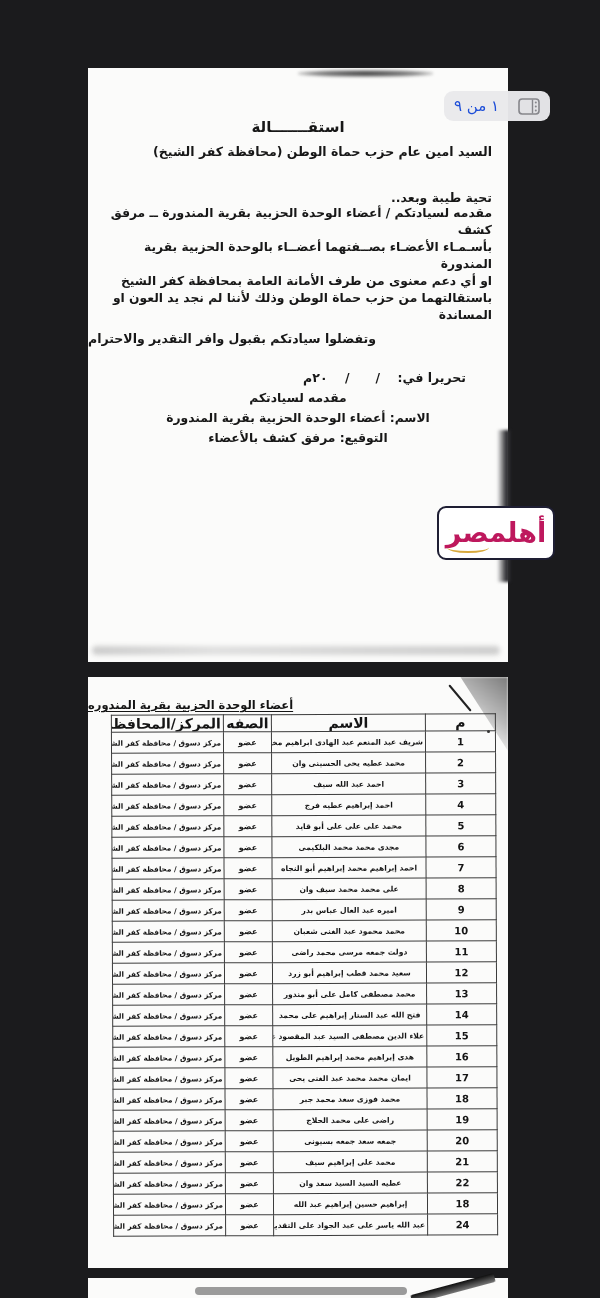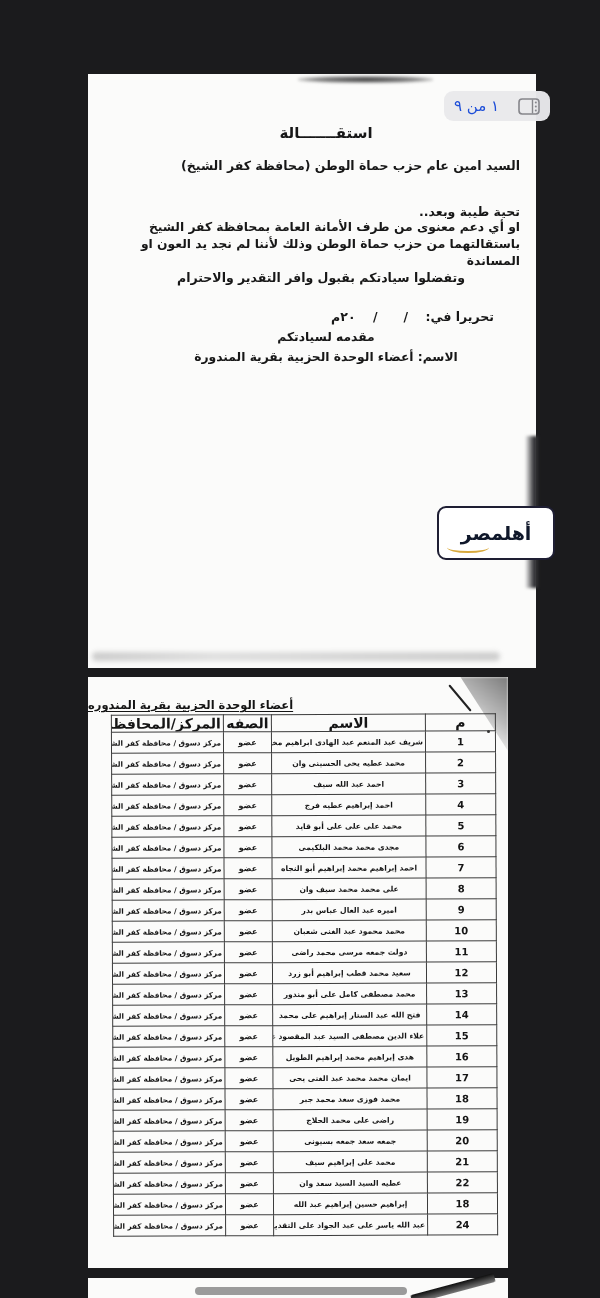--- a/index.html
+++ b/index.html
@@ -3,40 +3,40 @@
 <meta charset="utf-8">
 <style>
   html,body{margin:0;padding:0;}
   body{
     width:600px;height:1298px;position:relative;overflow:hidden;
     background:#1b1b1d;
     font-family:"DejaVu Sans","Liberation Sans",sans-serif;
   }
   
   .page{position:absolute;left:88px;width:420px;background:#fbfbfa;z-index:1;}
-  .page1{top:74px;height:594px;padding-left:28px;}
+  .page1{top:68px;height:594px;}
   .page2{top:677px;height:591px;}
   .page3{top:1278px;height:20px;}
 
   
   .badge{
     position:absolute;left:444px;top:91px;height:30px;z-index:6;
     background:rgba(233,233,235,.97);border-radius:9px;
     display:flex;align-items:center;gap:19px;padding:0 10px;
     direction:rtl;color:#1d4ed8;font-size:15px;line-height:30px;
   }
   .badge svg{display:block;}
 
   
   .letter{direction:rtl;text-align:right;color:#171717;font-weight:700;}
   .letter-title{margin-top:50px;text-align:center;font-size:15px;letter-spacing:.5px;}
-  .letter-addressee{margin-top:16px;padding:0 16px;font-size:12.5px;}
+  .letter-addressee{margin-top:8px;padding:0 16px;font-size:12.5px;}
   .letter-greeting{margin-top:31px;padding:0 16px;font-size:12.5px;}
   .letter-body{padding:0 16px 0 18px;font-size:12.3px;line-height:17px;}
-  .letter-closing{padding-right:10px;text-align:center;font-size:12.5px;}
+  .letter-closing{margin-top:7px;padding-right:10px;text-align:left;font-size:12.5px;}
   .letter-date{margin-top:24px;padding-right:42px;font-size:12.5px;white-space:pre;}
   .letter-sig{margin-top:3px;text-align:center;font-size:12.3px;line-height:20px;}
 
   
   .smudge-top{position:absolute;left:210px;top:2px;width:135px;height:7px;border-radius:4px;
     background:radial-gradient(ellipse at center,#3c3c3c 0%,#8a8a8a 55%,transparent 80%);filter:blur(1.5px);}
   .smudge-bottom{position:absolute;left:4px;top:578px;width:408px;height:9px;border-radius:5px;
     background:linear-gradient(to right,#bdbdbd,#d7d7d7 30%,#c9c9c9 65%,#bfbfbf);filter:blur(2.5px);opacity:.75;}
   .smudge-right{position:absolute;right:-2px;top:362px;width:13px;height:152px;
     background:linear-gradient(to right,transparent,#2f2f33 70%);filter:blur(1.5px);}
@@ -50,21 +50,21 @@
   .staple-bar{position:absolute;left:107px;top:9px;width:212px;height:8px;border-radius:4px;background:#9b9b9b;}
   .fold-mark{position:absolute;right:12px;top:6px;width:86px;height:9px;
     background:linear-gradient(to bottom,#0e0e0e,#777);transform:rotate(-15deg);border-radius:2px;filter:blur(.6px);}
 
   
   .watermark{
     position:absolute;left:437px;top:506px;width:114px;height:50px;z-index:5;
     background:#fff;border:2px solid #1e1e33;border-radius:9px;
     display:flex;align-items:center;justify-content:center;
   }
-  .watermark .wm-text{color:#0f172a;font-size:19px;font-weight:800;direction:rtl;
+  .watermark .wm-text{color:#be185d;font-size:27px;font-weight:800;direction:rtl;
     letter-spacing:-1px;line-height:44px;}
   .watermark .wm-swoosh{position:absolute;left:8px;bottom:5px;width:42px;height:9px;
     border-bottom:2.5px solid #d8a93c;border-radius:50%;}
 
   
   .roster-title{direction:rtl;text-align:left;margin-top:21px;font-size:11.5px;font-weight:700;
     color:#141414;text-decoration:underline;text-underline-offset:2px;}
   table.roster{
     direction:rtl;border-collapse:collapse;table-layout:fixed;
     width:364px;margin:2px 11px 0 auto;transform:rotate(-.25deg);
@@ -89,28 +89,31 @@
 <div class="page page1">
   <div class="smudge-top"></div>
   <div class="smudge-right"></div>
   <div class="smudge-bottom"></div>
 
   <div class="letter">
     <div class="letter-title">استقـــــــالة</div>
     <div class="letter-addressee">السيد امين عام حزب حماة الوطن (محافظة كفر الشيخ)</div>
     <div class="letter-greeting">تحية طيبة وبعد..</div>
     <div class="letter-body">
+      <div>مقدمه لسيادتكم / أعضاء الوحدة الحزبية بقرية المندورة ــ مرفق كشف</div>
+      <div>بأسـمـاء الأعضـاء بصــفتهما أعضــاء بالوحدة الحزبية بقرية المندورة</div>
       <div>او أي دعم معنوى من طرف الأمانة العامة بمحافظة كفر الشيخ</div>
       <div>باستقالتهما من حزب حماة الوطن وذلك لأننا لم نجد يد العون او المساندة</div>
     </div>
     <div class="letter-closing">وتفضلوا سيادتكم بقبول وافر التقدير والاحترام</div>
     <div class="letter-date">تحريرا في:    /      /    ٢٠م</div>
     <div class="letter-sig">
       <div>مقدمه لسيادتكم</div>
       <div>الاسم: أعضاء الوحدة الحزبية بقرية المندورة</div>
+      <div>التوقيع: مرفق كشف بالأعضاء</div>
     </div>
   </div>
 </div>
 
 <div class="watermark">
   <span class="wm-text">أهلمصر</span>
   <span class="wm-swoosh"></span>
 </div>
 
 <div class="badge">

